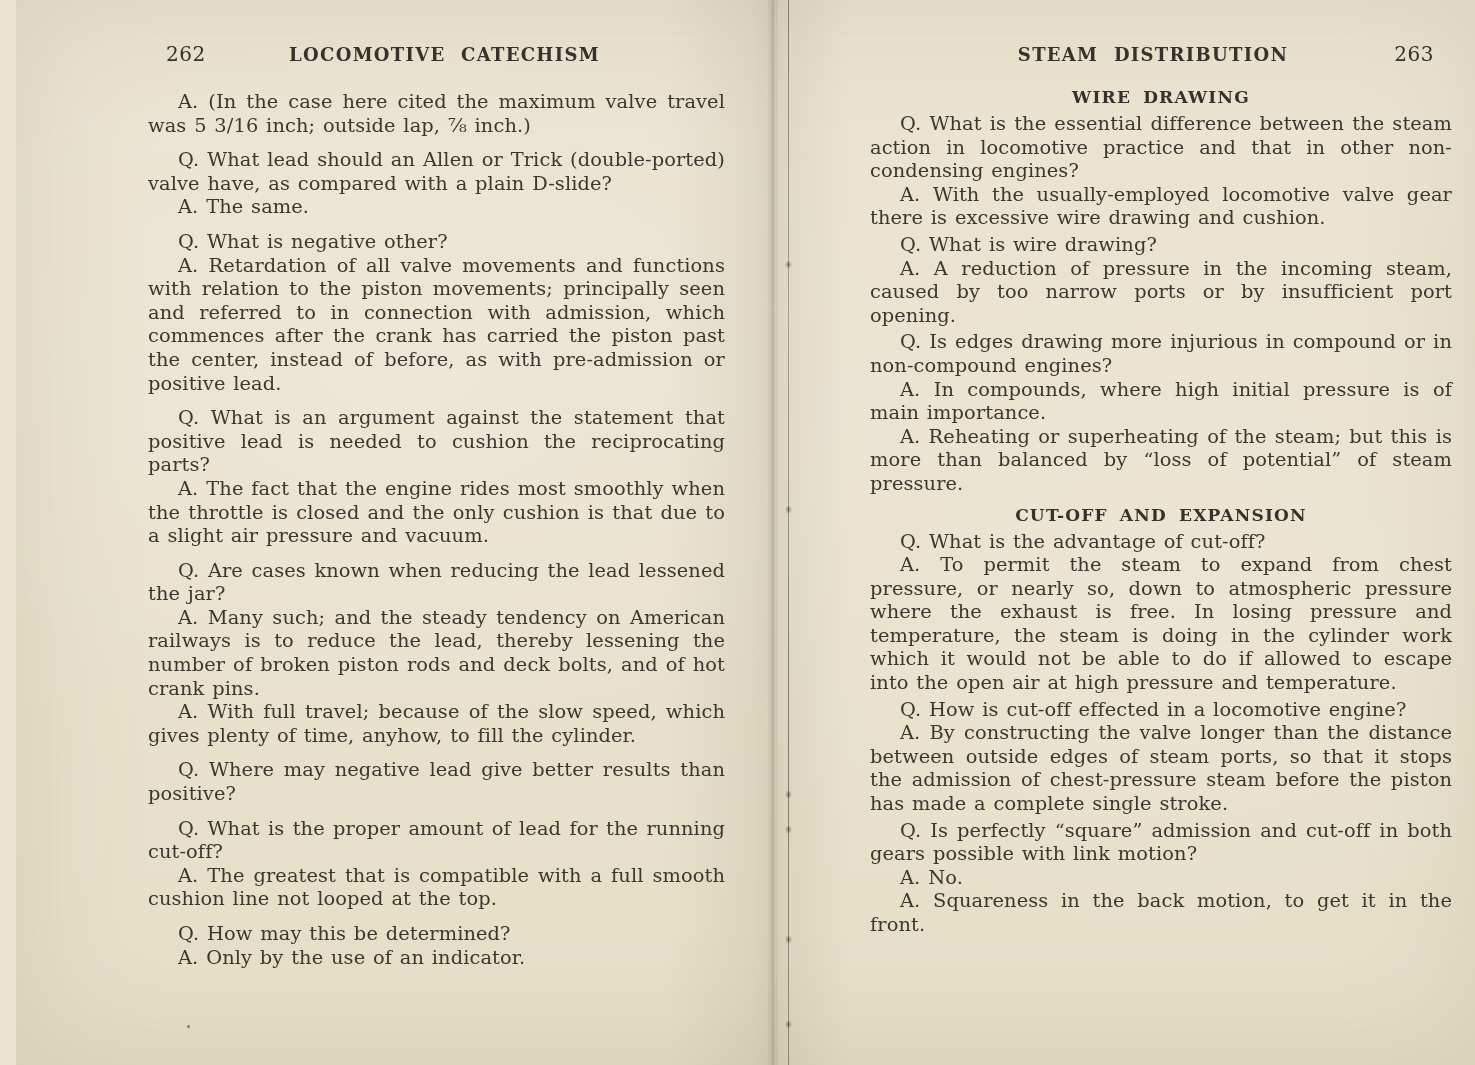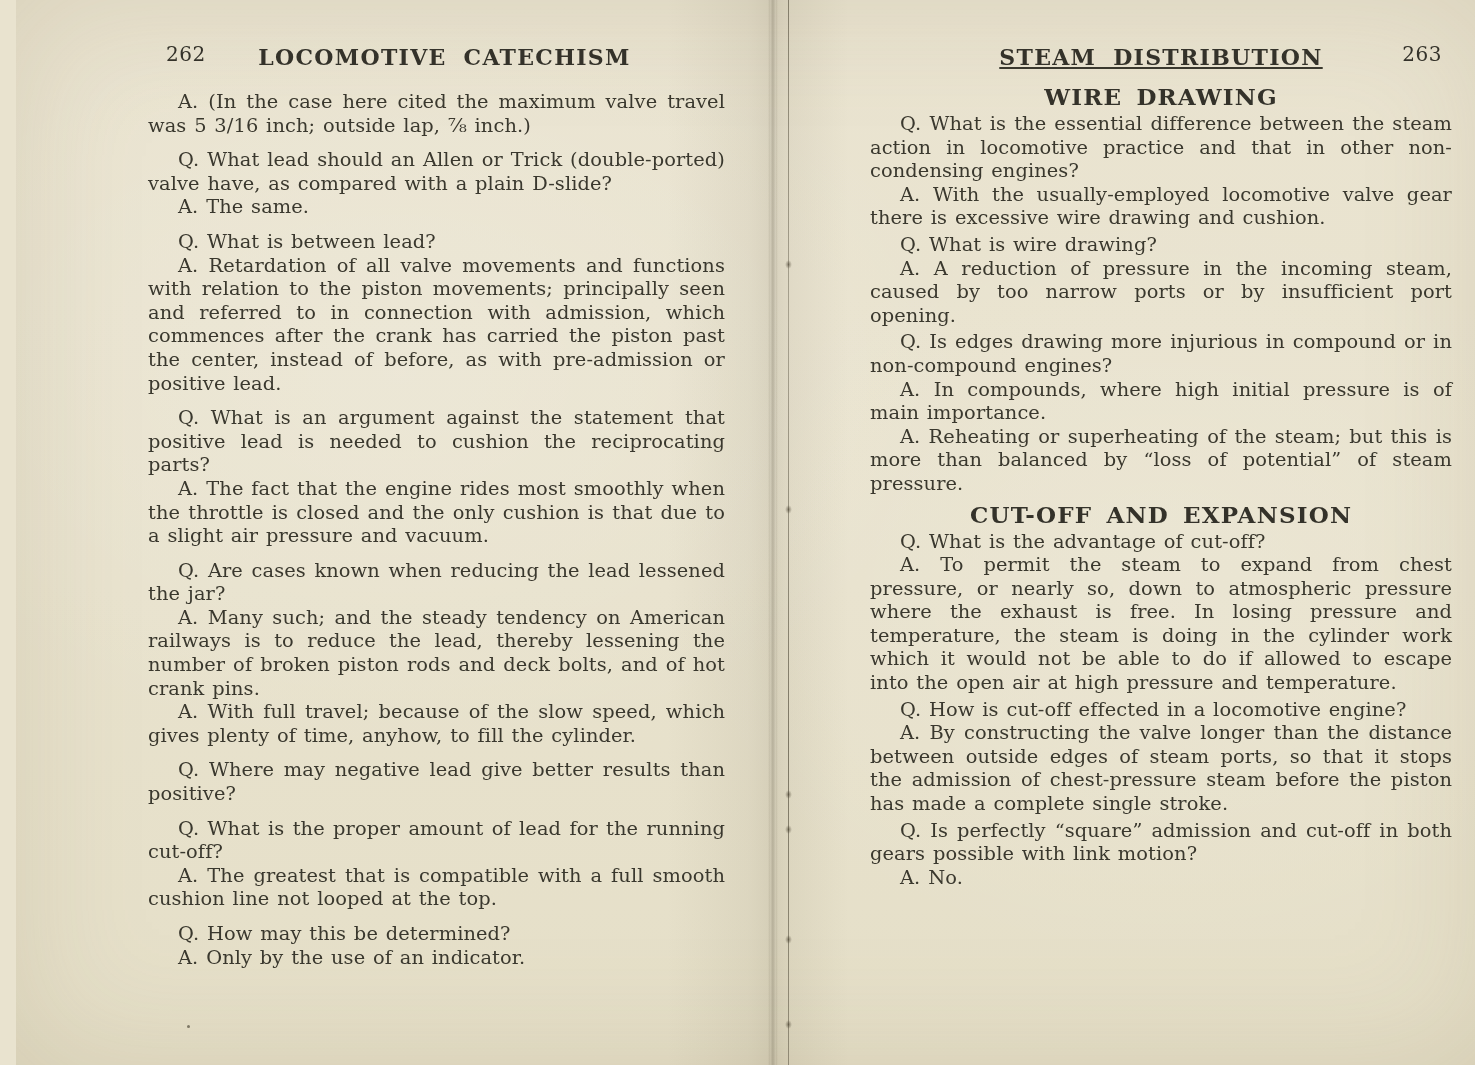--- a/index.html
+++ b/index.html
@@ -42,24 +42,24 @@
     background:linear-gradient(180deg, rgba(60,54,38,0.55) 0%, rgba(60,54,38,0.35) 30%, rgba(60,54,38,0.6) 70%, rgba(60,54,38,0.45) 100%);
   }
   .stitch{
     position:absolute;left:1px;width:7px;height:9px;border-radius:50%;
     background:radial-gradient(ellipse at center, rgba(55,48,32,0.55), rgba(55,48,32,0) 70%);
   }
   .stitch.s1{top:260px;} .stitch.s2{top:505px;} .stitch.s3{top:790px;} .stitch.s4{top:825px;} .stitch.s5{top:935px;} .stitch.s6{top:1020px;}
   
   .running-head{position:absolute;top:44px;height:24px;}
   .page-left .running-head{left:100px;width:577px;}
-  .page-right .running-head{left:70px;width:582px;text-decoration:underline;}
+  .page-right .running-head{left:62px;width:582px;}
   .head-title{
     display:block;text-align:center;
-    font-size:22px;font-weight:bold;letter-spacing:1.3px;word-spacing:8px;
+    font-size:18px;font-weight:bold;letter-spacing:1.3px;word-spacing:8px;
     color:#34322a;
   }
   .page-num{
     position:absolute;top:-2px;font-size:20px;color:#34322a;letter-spacing:0.5px;
   }
   .page-num.left{left:2px;}
   .page-num.right{right:2px;}
   
   .page-body{position:absolute;}
   .page-left .page-body{left:100px;top:90px;width:577px;}
@@ -69,21 +69,21 @@
     font-size:19.4px;line-height:23.6px;
     text-align:justify;text-indent:30px;
     word-spacing:1.5px;letter-spacing:0.1px;
   }
   p.q{}
   .page-left p.q{margin-top:11px;}
   .page-right p.q{margin-top:3px;}
   p.heading{
     text-indent:0;text-align:center;
     font-weight:bold;font-style:normal;
-    font-size:23px;letter-spacing:1.2px;word-spacing:5px;
+    font-size:17px;letter-spacing:1.2px;word-spacing:5px;
     line-height:22px;
     margin:8px 0 4px 0;
     color:#34322a;
   }
   .page-right .page-body p.heading:first-child{margin-top:0;}
   .speck{
     position:absolute;left:139px;top:1025px;width:3px;height:3px;border-radius:50%;
     background:rgba(60,54,38,0.6);
   }
 </style>
@@ -94,21 +94,21 @@
 
   <div class="page page-left">
     <div class="running-head">
       <span class="page-num left">262</span>
       <span class="head-title">LOCOMOTIVE CATECHISM</span>
     </div>
     <div class="page-body">
         <p class="para a">A. (In the case here cited the maximum valve travel was 5 3/16 inch; outside lap, ⅞ inch.)</p>
         <p class="para q">Q. What lead should an Allen or Trick (double-ported) valve have, as compared with a plain D-slide?</p>
         <p class="para a">A. The same.</p>
-        <p class="para q">Q. What is between lead?</p>
+        <p class="para q">Q. What is negative other?</p>
         <p class="para a">A. Retardation of all valve movements and functions with relation to the piston movements; principally seen and referred to in connection with admission, which commences after the crank has carried the piston past the center, instead of before, as with pre-admission or positive lead.</p>
         <p class="para q">Q. What is an argument against the statement that positive lead is needed to cushion the reciprocating parts?</p>
         <p class="para a">A. The fact that the engine rides most smoothly when the throttle is closed and the only cushion is that due to a slight air pressure and vacuum.</p>
         <p class="para q">Q. Are cases known when reducing the lead lessened the jar?</p>
         <p class="para a">A. Many such; and the steady tendency on American railways is to reduce the lead, thereby lessening the number of broken piston rods and deck bolts, and of hot crank pins.</p>
         <p class="para a">A. With full travel; because of the slow speed, which gives plenty of time, anyhow, to fill the cylinder.</p>
         <p class="para q">Q. Where may negative lead give better results than positive?</p>
         <p class="para q">Q. What is the proper amount of lead for the running cut-off?</p>
         <p class="para a">A. The greatest that is compatible with a full smooth cushion line not looped at the top.</p>
         <p class="para q">Q. How may this be determined?</p>
@@ -141,16 +141,17 @@
         <p class="para q">Q. Is edges drawing more injurious in compound or in non-compound engines?</p>
         <p class="para a">A. In compounds, where high initial pressure is of main importance.</p>
         <p class="para a">A. Reheating or superheating of the steam; but this is more than balanced by “loss of potential” of steam pressure.</p>
         <p class="para heading">CUT-OFF AND EXPANSION</p>
         <p class="para q">Q. What is the advantage of cut-off?</p>
         <p class="para a">A. To permit the steam to expand from chest pressure, or nearly so, down to atmospheric pressure where the exhaust is free.  In losing pressure and temperature, the steam is doing in the cylinder work which it would not be able to do if allowed to escape into the open air at high pressure and temperature.</p>
         <p class="para q">Q. How is cut-off effected in a locomotive engine?</p>
         <p class="para a">A. By constructing the valve longer than the distance between outside edges of steam ports, so that it stops the admission of chest-pressure steam before the piston has made a complete single stroke.</p>
         <p class="para q">Q. Is perfectly “square” admission and cut-off in both gears possible with link motion?</p>
         <p class="para a">A. No.</p>
+        <p class="para a">A. Squareness in the back motion, to get it in the front.</p>
       </div>
   </div>
 
 </div>
 
 </body></html>

